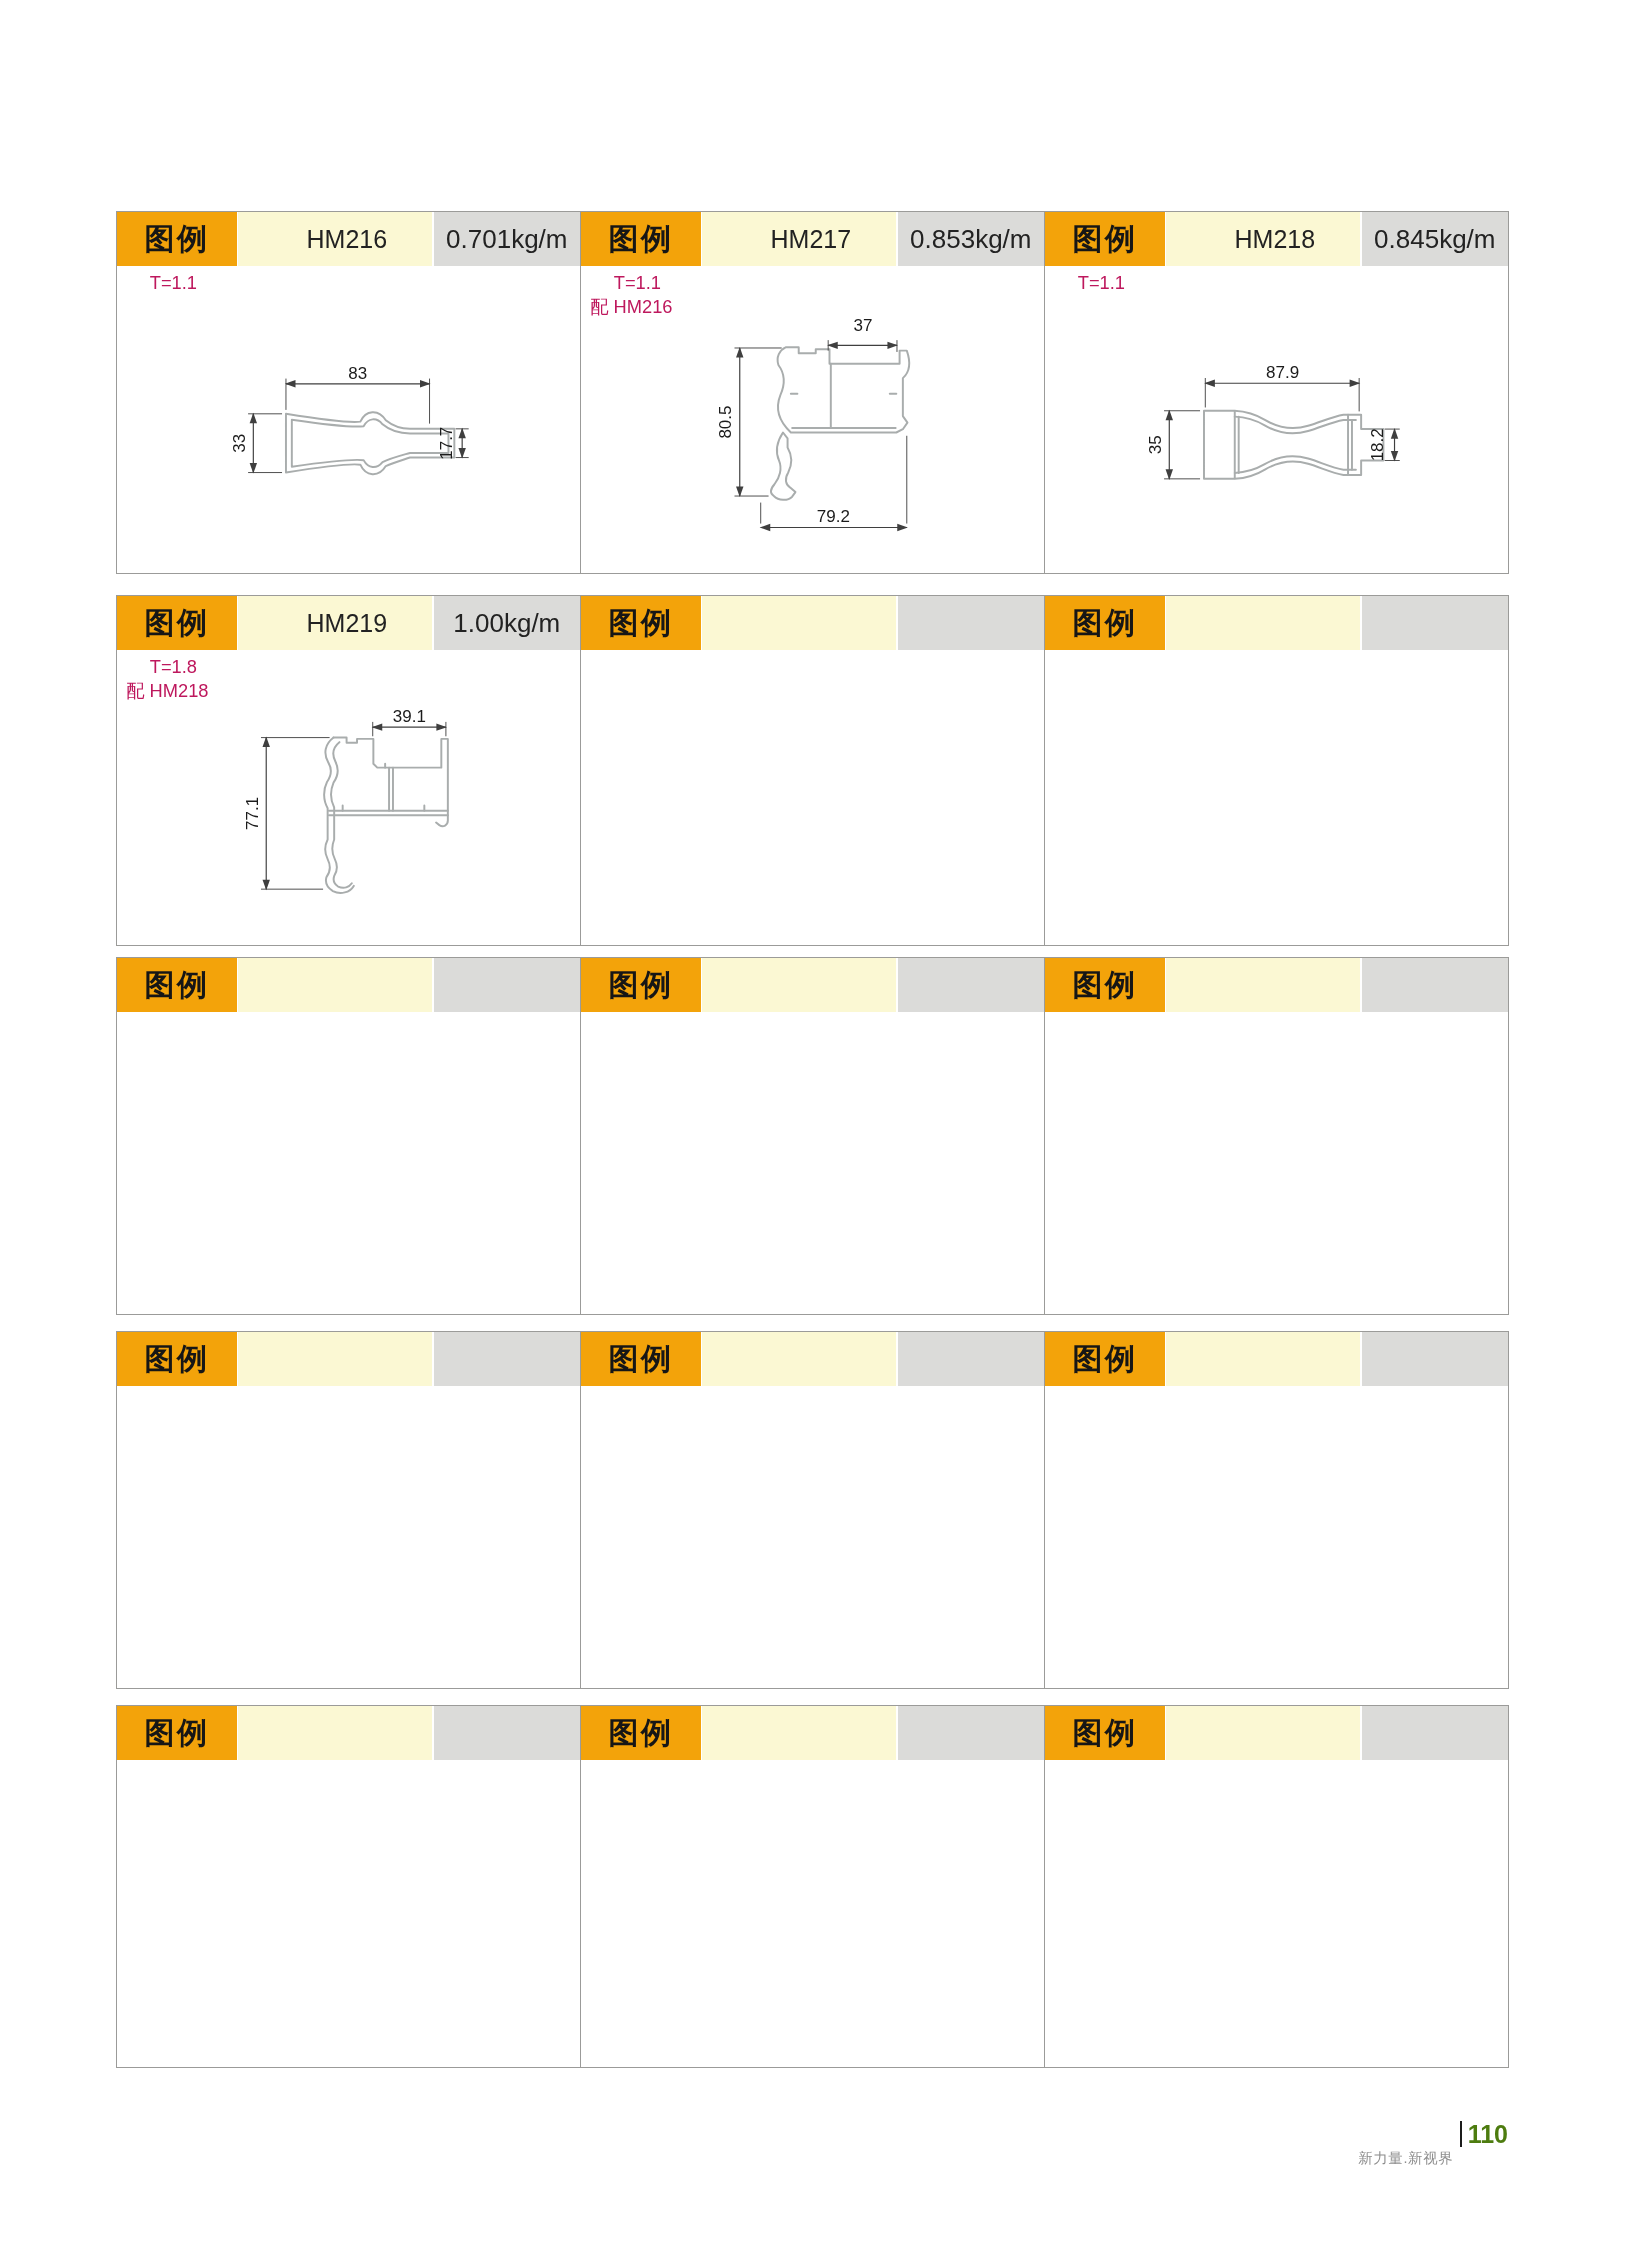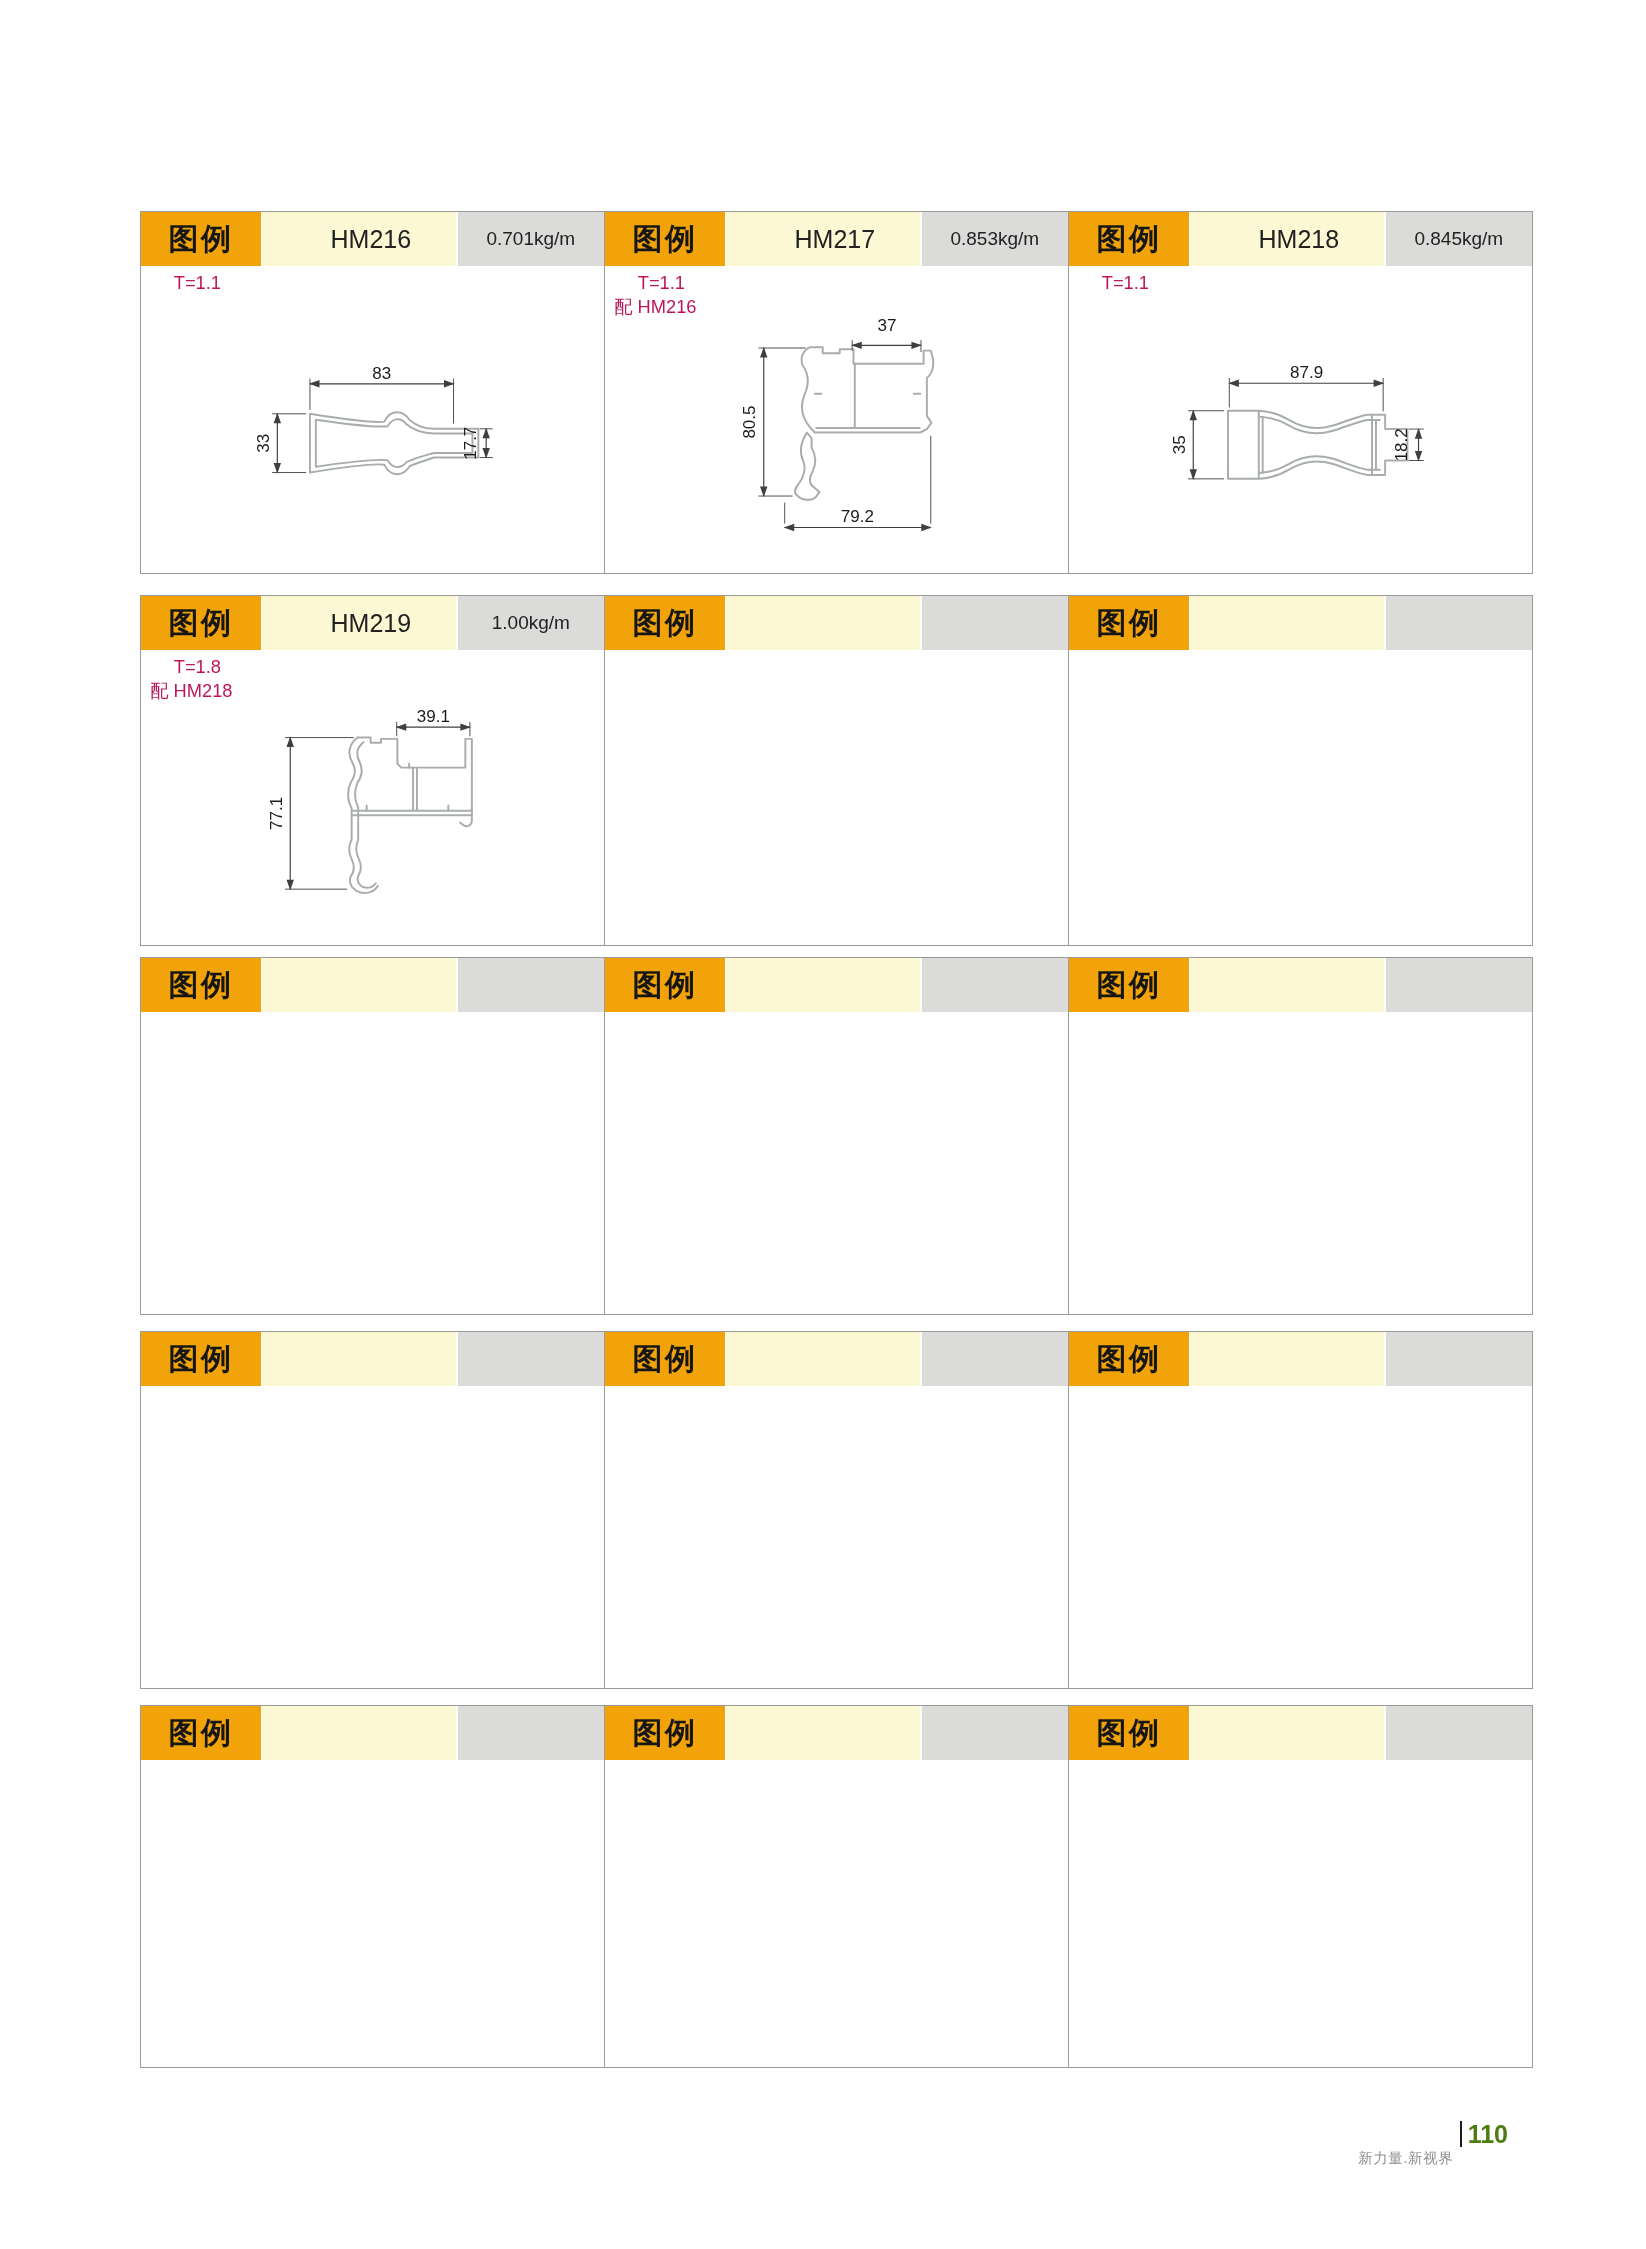--- a/index.html
+++ b/index.html
@@ -1,28 +1,28 @@
 <!DOCTYPE html>
 <html style="font-size:10.5px"><head>
 <meta charset="utf-8">
 <style>
   html,body{margin:0;padding:0;}
   body{
     width:1647px;height:2250px;position:relative;background:#ffffff;
     font-family:"Liberation Sans","DejaVu Sans",sans-serif;color:#1d1d1d;
   }
-  .row{position:absolute;left:116px;width:1395px;margin-left:24px;}
+  .row{position:absolute;left:116px;width:1395px;}
   .cell{position:absolute;width:465px;background:#fff;border:1.3px solid #9b9b99;box-sizing:border-box;}
   .chead{display:flex;height:54px;gap:1.3px;background:#fff;}
   .lg{width:120px;background:#F3A30A;display:flex;align-items:center;justify-content:center;
       font-size:30px;font-weight:bold;color:#161616;letter-spacing:2.6px;flex:none;}
   .md{width:171px;background:#FBF8D3;display:flex;align-items:center;justify-content:center;
       font-size:25px;color:#222;flex:none;padding-left:23px;}
   .wt{flex:1;background:#DBDBD9;display:flex;align-items:center;justify-content:center;
-      font-size:19px;color:#222;}
+      font-size:26px;color:#222;}
   .note{position:absolute;left:9.2px;top:59px;font-size:18.3px;color:#be185d;line-height:1.32;}
   .note .t{padding-left:23.6px;}
   .cellsvg{position:absolute;}
   .dim{stroke:#3f3f3f;stroke-width:1.8;fill:none;}
   .ext{stroke:#3f3f3f;stroke-width:1.4;fill:none;}
   .prof{stroke:#a9adad;stroke-width:3;fill:#ffffff;stroke-linejoin:round;}
   .profl{stroke:#a9adad;stroke-width:3;fill:none;stroke-linejoin:round;stroke-linecap:round;}
   svg text{font-family:"Liberation Sans","DejaVu Sans",sans-serif;font-size:26px;fill:#1b1b1b;}
   .fnote{position:absolute;top:2075px;left:0;width:1647px;text-align:center;
          font-size:22px;color:#3a3a3a;line-height:30px;}

